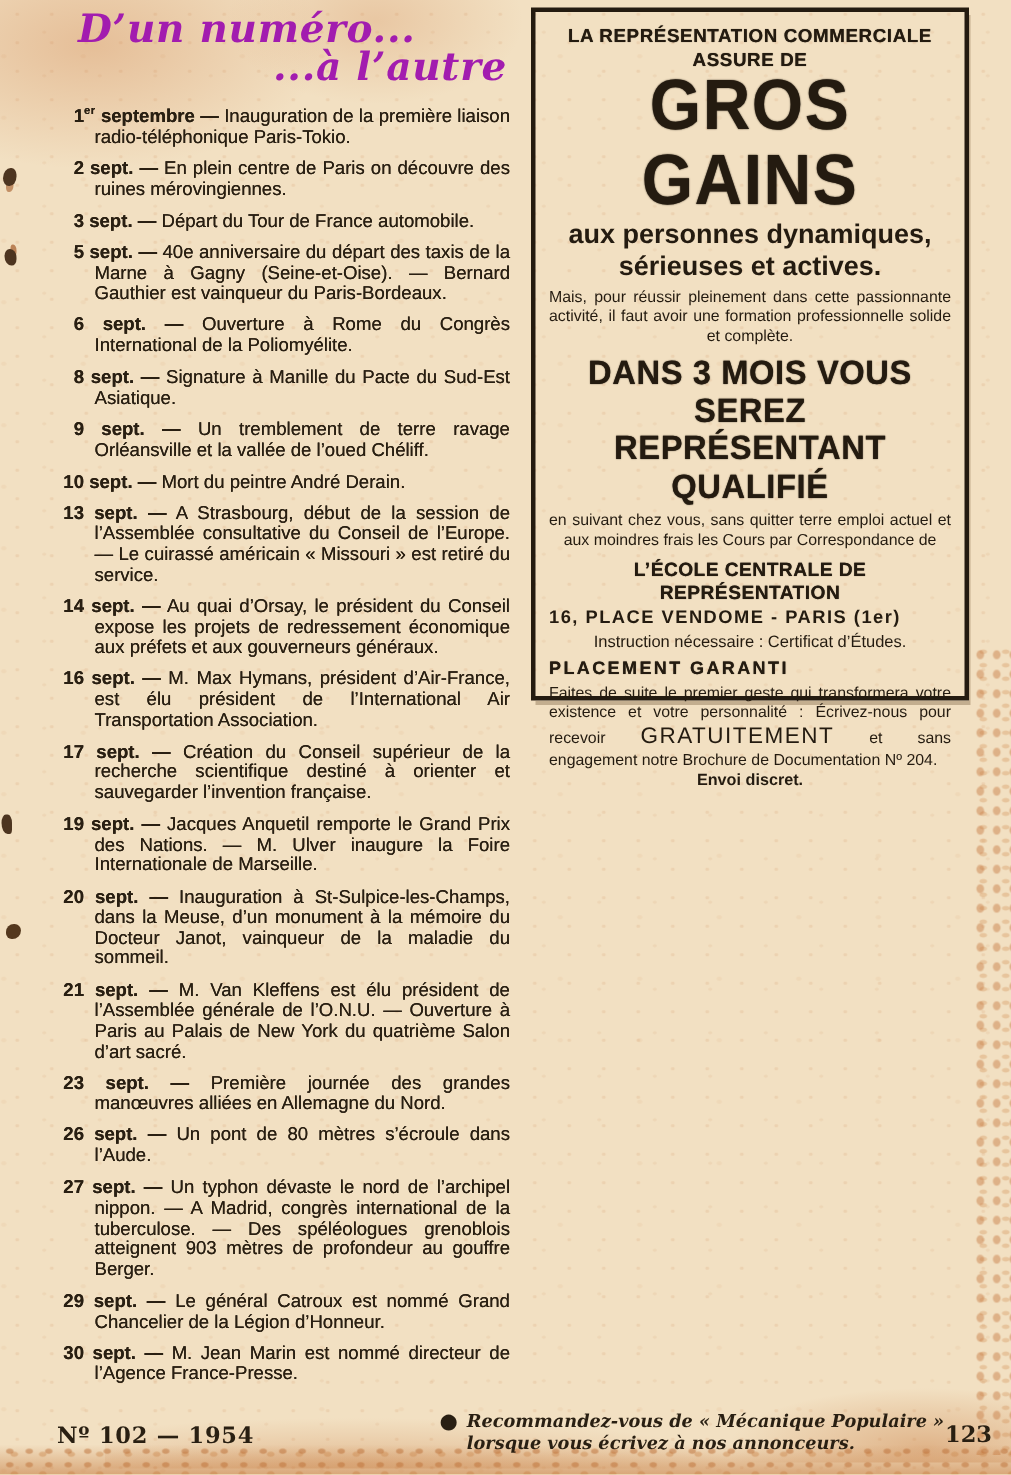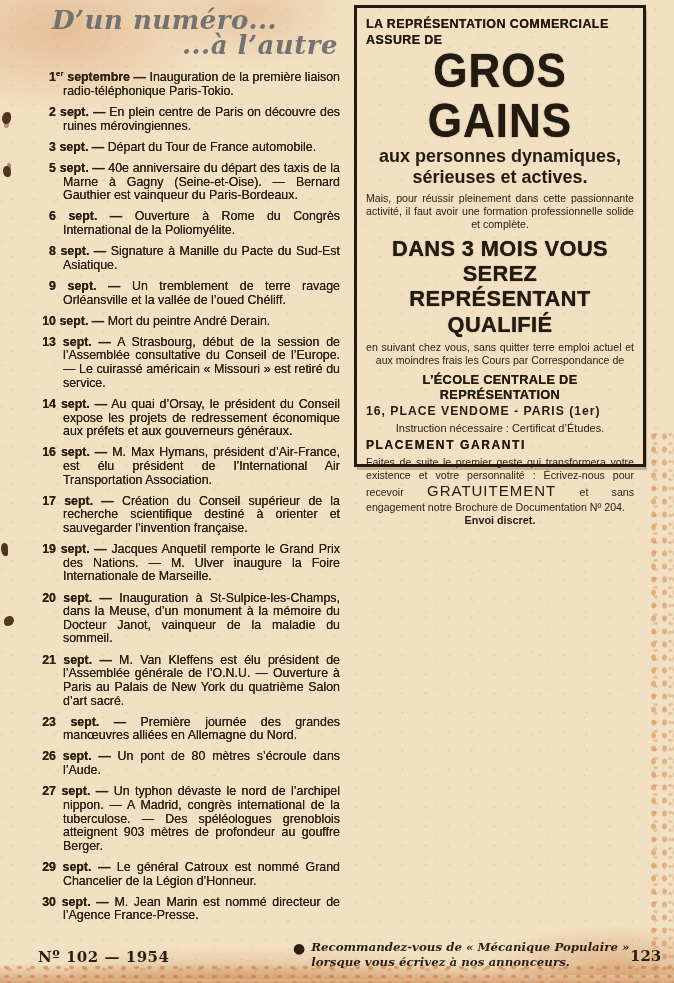--- a/index.html
+++ b/index.html
@@ -40,38 +40,38 @@
     background:radial-gradient(ellipse at 40% 90%, rgba(201,126,68,.35), transparent 70%);}
   .spot{position:absolute;background:#4d3520;}
   .spot1{left:2px;top:112px;width:9px;height:12px;border-radius:60% 40% 55% 45%;box-shadow:0 6px 0 -2px rgba(164,90,40,.6);}
   .spot2{left:3px;top:166px;width:8px;height:11px;border-radius:45% 55% 40% 60%;box-shadow:2px -5px 0 -2px rgba(164,90,40,.7);}
   .spot3{left:1px;top:543px;width:7px;height:13px;border-radius:50% 50% 30% 70%;}
   .spot4{left:4px;top:616px;width:10px;height:10px;border-radius:55% 45% 60% 40%;background:#54381e;}
 
   
   .leftcol{position:absolute;left:36px;top:6px;width:304px;}
   .script-title{font-family:"DejaVu Serif", serif;font-style:italic;font-weight:700;
-    font-size:26px;letter-spacing:.5px;line-height:1.1;color:#737373;}
+    font-size:26px;letter-spacing:.5px;line-height:1.1;color:#a21caf;}
   .script-line1{margin-left:16px;}
   .script-line2{text-align:right;margin-top:-4px;padding-right:2px;}
   .events{margin-top:11px;}
   .ev{margin:0 0 6.5px 0;padding-left:27px;text-indent:-27px;
     text-align:justify;font-size:12.4px;line-height:1.1;
     text-shadow:0 0 .4px currentColor;}
   .ev .d{display:inline-block;width:20px;text-align:right;text-indent:0;font-weight:700;}
   .ev .sup{font-weight:700;font-size:7.5px;vertical-align:5px;letter-spacing:.3px;}
   .ev .m{font-weight:700;}
   .ev .dash{font-weight:700;}
 
   
   .ad{position:absolute;left:354px;top:5px;width:292px;height:462px;box-sizing:border-box;
     border:3px solid #241b10;padding:7px 9px 5px 9px;
     box-shadow:2px 4px 0 -1px rgba(110,80,50,.35);
     color:#241b10;}
-  .ad-h1{font-weight:700;font-size:12.5px;line-height:1.25;text-align:left;letter-spacing:.4px;margin:2px 0 0 0;text-shadow:0 0 .5px currentColor;}
+  .ad-h1{font-weight:700;font-size:12.5px;line-height:1.25;text-align:center;letter-spacing:.4px;margin:2px 0 0 0;text-shadow:0 0 .5px currentColor;}
   .ad-big{font-weight:700;font-size:44px;line-height:1.05;text-align:center;letter-spacing:1px;
     margin:2px 0 1px 0;transform:scaleY(1.08);text-shadow:0 0 1px currentColor;}
   .ad-audience{font-weight:700;font-size:18px;text-align:center;margin:3px 0 4px 0;}
   .ad-p{font-size:10.6px;line-height:1.24;text-align:justify;text-align-last:center;margin:0 0 5px 0;}
   .ad-pitch{font-size:11px;line-height:1.27;text-align:justify;margin:0 0 4px 0;}
   .ad-pitch .b{font-weight:700;font-size:12px;letter-spacing:.2px;text-shadow:0 0 .5px currentColor;}
   .ad-pitch .last{display:block;text-align:center;}
   .ad-promise{font-weight:700;font-size:22.5px;line-height:1.12;text-align:center;letter-spacing:.4px;
     margin:5px 0 4px 0;transform:scaleX(.97);text-shadow:0 0 .8px currentColor;}
   .ad-school{font-weight:700;font-size:12.8px;text-align:center;letter-spacing:.3px;margin:2px 0 2px 0;text-shadow:0 0 .5px currentColor;}

